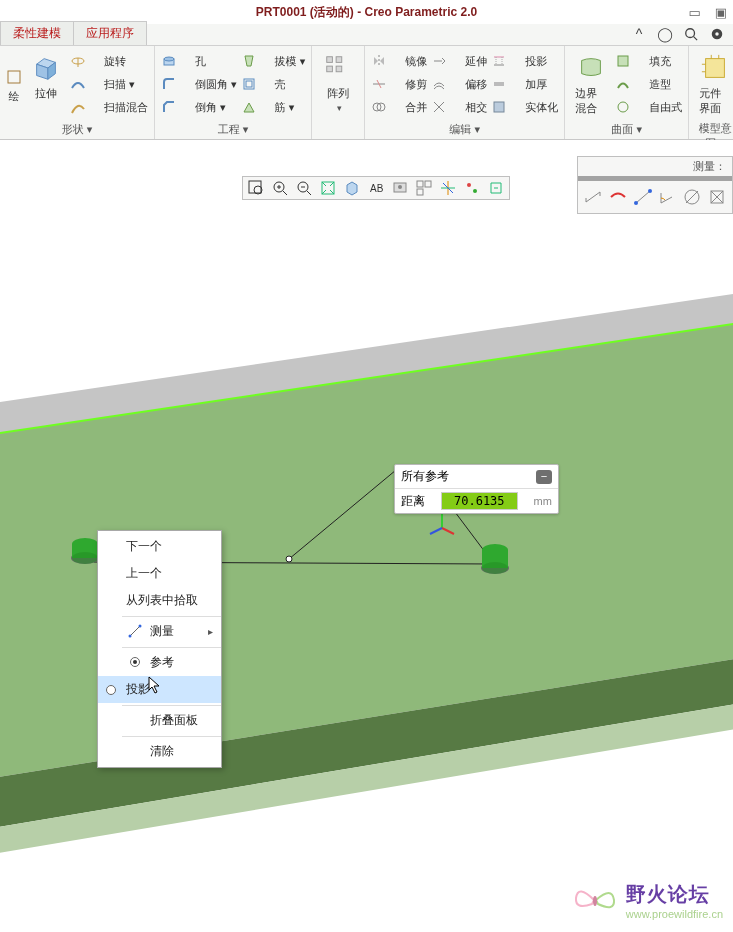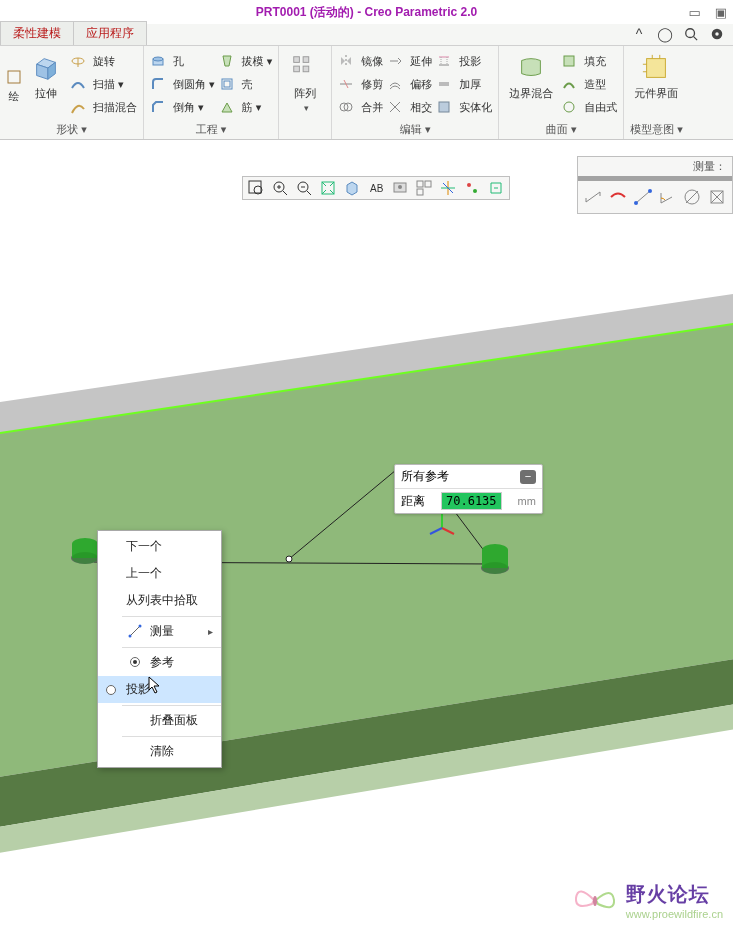--- a/index.html
+++ b/index.html
@@ -1,53 +1,53 @@
 <!DOCTYPE html>
 <html><head>
 <meta charset="utf-8">
 <style>
 * { box-sizing: border-box; margin: 0; padding: 0; font-family: "Microsoft YaHei", "SimSun", sans-serif; }
 body { width: 733px; height: 932px; background: #fff; overflow: hidden; position: relative; }
 
 .titlebar { height: 24px; display: flex; align-items: center; background: #fff; position: relative; }
-.titlebar .title { position: absolute; left: 50%; transform: translateX(-50%); font-size: 12px; color: #a21caf; font-weight: bold; }
+.titlebar .title { position: absolute; left: 50%; transform: translateX(-50%); font-size: 12px; color: #7f1d1d; font-weight: bold; }
 .titlebar .win-btns { position: absolute; right: 6px; display: flex; gap: 14px; color: #666; font-size: 13px; }
 
 .tabstrip { height: 22px; background: #f5f6f4; border-bottom: 1px solid #d0d0d0; display: flex; align-items: flex-end; position: relative; }
 .tab { font-size: 12px; padding: 3px 12px; border: 1px solid #c9c9c9; border-bottom: none; background: #eceeeb; color: #b91c1c; margin-right: -1px; }
 .tabstrip .right-icons { position: absolute; right: 8px; top: 2px; display: flex; gap: 10px; color: #444; font-size: 14px; align-items: center; }
 .ico-small { width: 16px; height: 16px; display: inline-flex; align-items: center; justify-content: center; }
 
 .ribbon { height: 94px; background: #f5f6f4; border-bottom: 1px solid #c8c8c8; display: flex; }
 .ribbon-group { border-right: 1px solid #d8d8d8; padding: 2px 6px 0 6px; display: flex; flex-direction: column; justify-content: space-between; height: 100%; }
 .ribbon-group .group-label { font-size: 11px; text-align: center; color: #555; padding: 2px 0; border-top: 1px solid transparent; display: flex; justify-content: center; align-items: center; gap: 2px; }
 .ribbon-content { display: flex; gap: 4px; flex: 1; padding-top: 2px; }
 .big-btn { display: flex; flex-direction: column; align-items: center; justify-content: flex-start; padding: 2px 4px; font-size: 11px; color: #333; gap: 2px; min-width: 32px; }
 .big-btn .ico { width: 32px; height: 32px; display: flex; align-items: center; justify-content: center; }
-.small-row { display: flex; align-items: center; gap: 7px; font-size: 11px; color: #333; height: 22px; white-space: nowrap; }
+.small-row { display: flex; align-items: center; gap: 18px; font-size: 11px; color: #333; height: 22px; white-space: nowrap; }
 .small-row .ico { width: 16px; height: 16px; display: inline-flex; align-items: center; justify-content: center; }
 .col-stack { display: flex; flex-direction: column; justify-content: flex-start; gap: 1px; }
 .dd { font-size: 9px; color: #555; margin-left: 2px; }
 
 .canvas-area { position: absolute; left: 0; right: 0; top: 140px; bottom: 0; background: #fff; overflow: hidden; }
 .viewport { position: absolute; inset: 0; }
 
 .float-toolbar { position: absolute; top: 176px; left: 242px; height: 24px; background: #f6f6f5; border: 1px solid #bfbfbf; display: flex; align-items: center; padding: 1px; gap: 0; }
 .float-toolbar .tbtn { width: 24px; height: 24px; display: flex; align-items: center; justify-content: center; border: 1px solid transparent; }
 
 .measure-panel { position: absolute; top: 156px; right: 0; width: 156px; background: #f6f6f5; border: 1px solid #bfbfbf; }
 .measure-panel .mp-title { font-size: 11px; color: #555; text-align: right; padding: 2px 6px; border-bottom: 5px solid #a3a3a3; }
 .measure-panel .mp-icons { display: flex; padding: 3px; gap: 0; }
 .measure-panel .mp-icons .tbtn { width: 26px; height: 26px; display: flex; align-items: center; justify-content: center; border: 1px solid transparent; }
 
 .info-box { position: absolute; left: 394px; top: 464px; background: #fff; border: 1px solid #b8b8b8; border-radius: 2px; font-size: 12px; box-shadow: 0 1px 3px rgba(0,0,0,.2); }
 .info-box .ib-head { display: flex; align-items: center; justify-content: space-between; padding: 3px 6px; border-bottom: 1px solid #ddd; gap: 12px; }
 .info-box .ib-head .mini { width: 16px; height: 14px; background: #6f6f6f; border-radius: 3px; display: flex; align-items: center; justify-content: center; color: #fff; font-size: 11px; line-height: 1; }
 .info-box .ib-row { display: flex; align-items: center; padding: 3px 6px; gap: 16px; }
-.info-box .val { border: 1px solid #ccc; padding: 1px 4px; font-family: monospace; font-size: 12px; background: #22c55e; text-align: center; }
+.info-box .val { border: 1px solid #ccc; padding: 1px 12px; font-family: monospace; font-size: 12px; background: #84cc16; text-align: center; }
 .info-box .unit { color: #888; font-size: 11px; }
 
 .ctx-menu { position: absolute; left: 97px; top: 530px; width: 125px; background: #fff; border: 1px solid #a8a8a8; box-shadow: 2px 2px 6px rgba(0,0,0,.25); font-size: 12px; padding: 2px 0; }
 .ctx-menu .mi { padding: 5px 10px 5px 28px; position: relative; color: #222; }
 .ctx-menu .mi.sep { border-top: 1px solid #ddd; margin-top: 2px; padding-top: 6px; margin-left: 24px; }
 .ctx-menu .mi .arrow { position: absolute; right: 8px; top: 50%; transform: translateY(-50%); font-size: 10px; color: #555; }
 .ctx-menu .mi .radio { position: absolute; left: 8px; top: 50%; transform: translateY(-50%); width: 10px; height: 10px; border: 1px solid #666; border-radius: 50%; background: #fff; }
 .ctx-menu .mi .radio.on::after { content: ""; position: absolute; left: 2px; top: 2px; width: 4px; height: 4px; background: #333; border-radius: 50%; }
 .ctx-menu .mi .mico { position: absolute; left: 6px; top: 50%; transform: translateY(-50%); width: 14px; height: 14px; }
 .ctx-menu .mi.hl { background: #cde6ff; }

